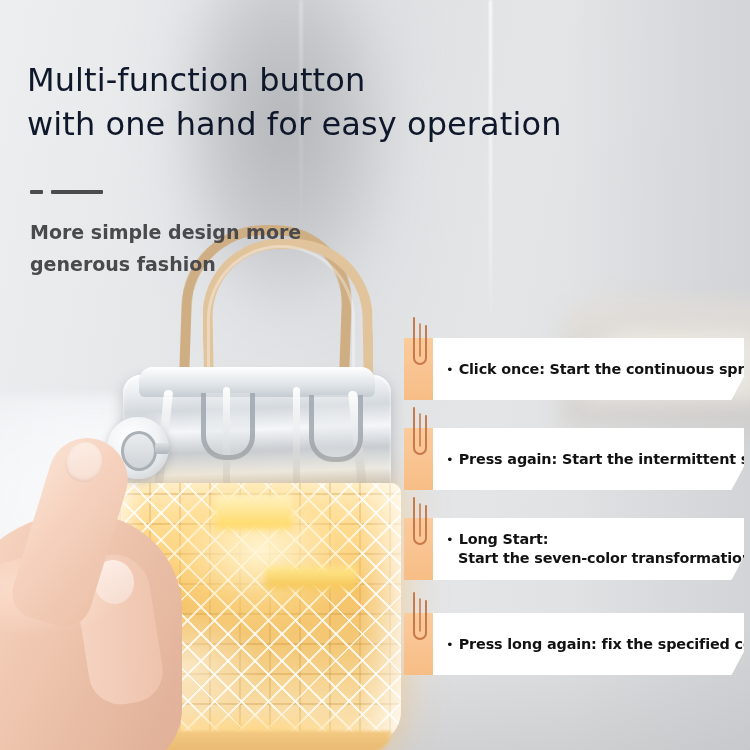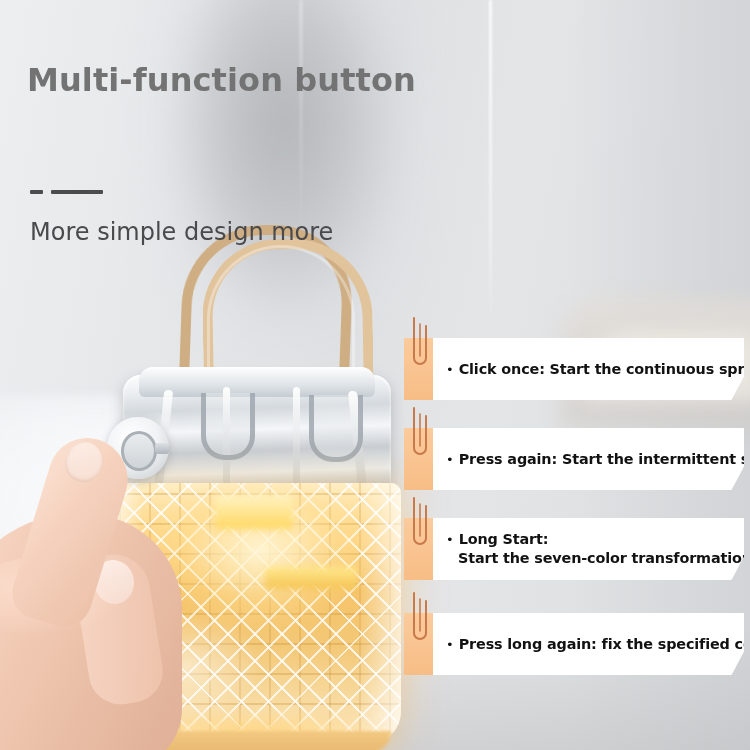--- a/index.html
+++ b/index.html
@@ -409,24 +409,24 @@
   }
 
   
   .headings {
     position: absolute;
     left: 27px;
     top: 58px;
     width: 690px;
   }
   .h-line {
-    color: #737373;
+    color: #0f172a;
     font-size: 32px;
     line-height: 44px;
-    font-weight: 700;
+    font-weight: 400;
     letter-spacing: 0.1px;
     white-space: nowrap;
   }
   .divider {
     position: absolute;
     left: 30px;
     top: 190px;
     display: flex;
     align-items: center;
     gap: 8px;
@@ -444,23 +444,23 @@
     border-radius: 1px;
   }
   .sub {
     position: absolute;
     left: 30px;
     top: 216px;
     width: 330px;
   }
   .sub-line {
     color: #4a4a4c;
-    font-size: 24px;
+    font-size: 19px;
     line-height: 32px;
-    font-weight: 400;
+    font-weight: 700;
     white-space: nowrap;
   }
 
   
   .callouts {
     position: absolute;
     left: 404px;
     top: 330px;
     width: 340px;
   }
@@ -579,29 +579,31 @@
     <div class="palm"></div>
     <div class="thumb"></div>
     <div class="nail-thumb"></div>
     <div class="knuckle"></div>
     <div class="finger-index"></div>
     <div class="nail-index"></div>
   </div>
 
   <div class="headings">
     <div class="h-line">Multi-function button</div>
+    <div class="h-line">with one hand for easy operation</div>
   </div>
 
   <div class="divider">
     <span class="dash-short"></span>
     <span class="dash-long"></span>
   </div>
 
   <div class="sub">
     <div class="sub-line">More simple design more</div>
+    <div class="sub-line">generous fashion</div>
   </div>
 
   <div class="callouts">
 
     <div class="callout">
       <div class="clip-tab"></div>
       <svg class="clip-icon" viewBox="0 0 26 62">
         <path d="M8 4 L8 44 a6 6 0 0 0 12 0 L20 12" fill="none" stroke="#c87a4a" stroke-width="2" stroke-linecap="round"></path>
         <path d="M14 10 L14 42" fill="none" stroke="#c87a4a" stroke-width="1.6" stroke-linecap="round"></path>
       </svg>

